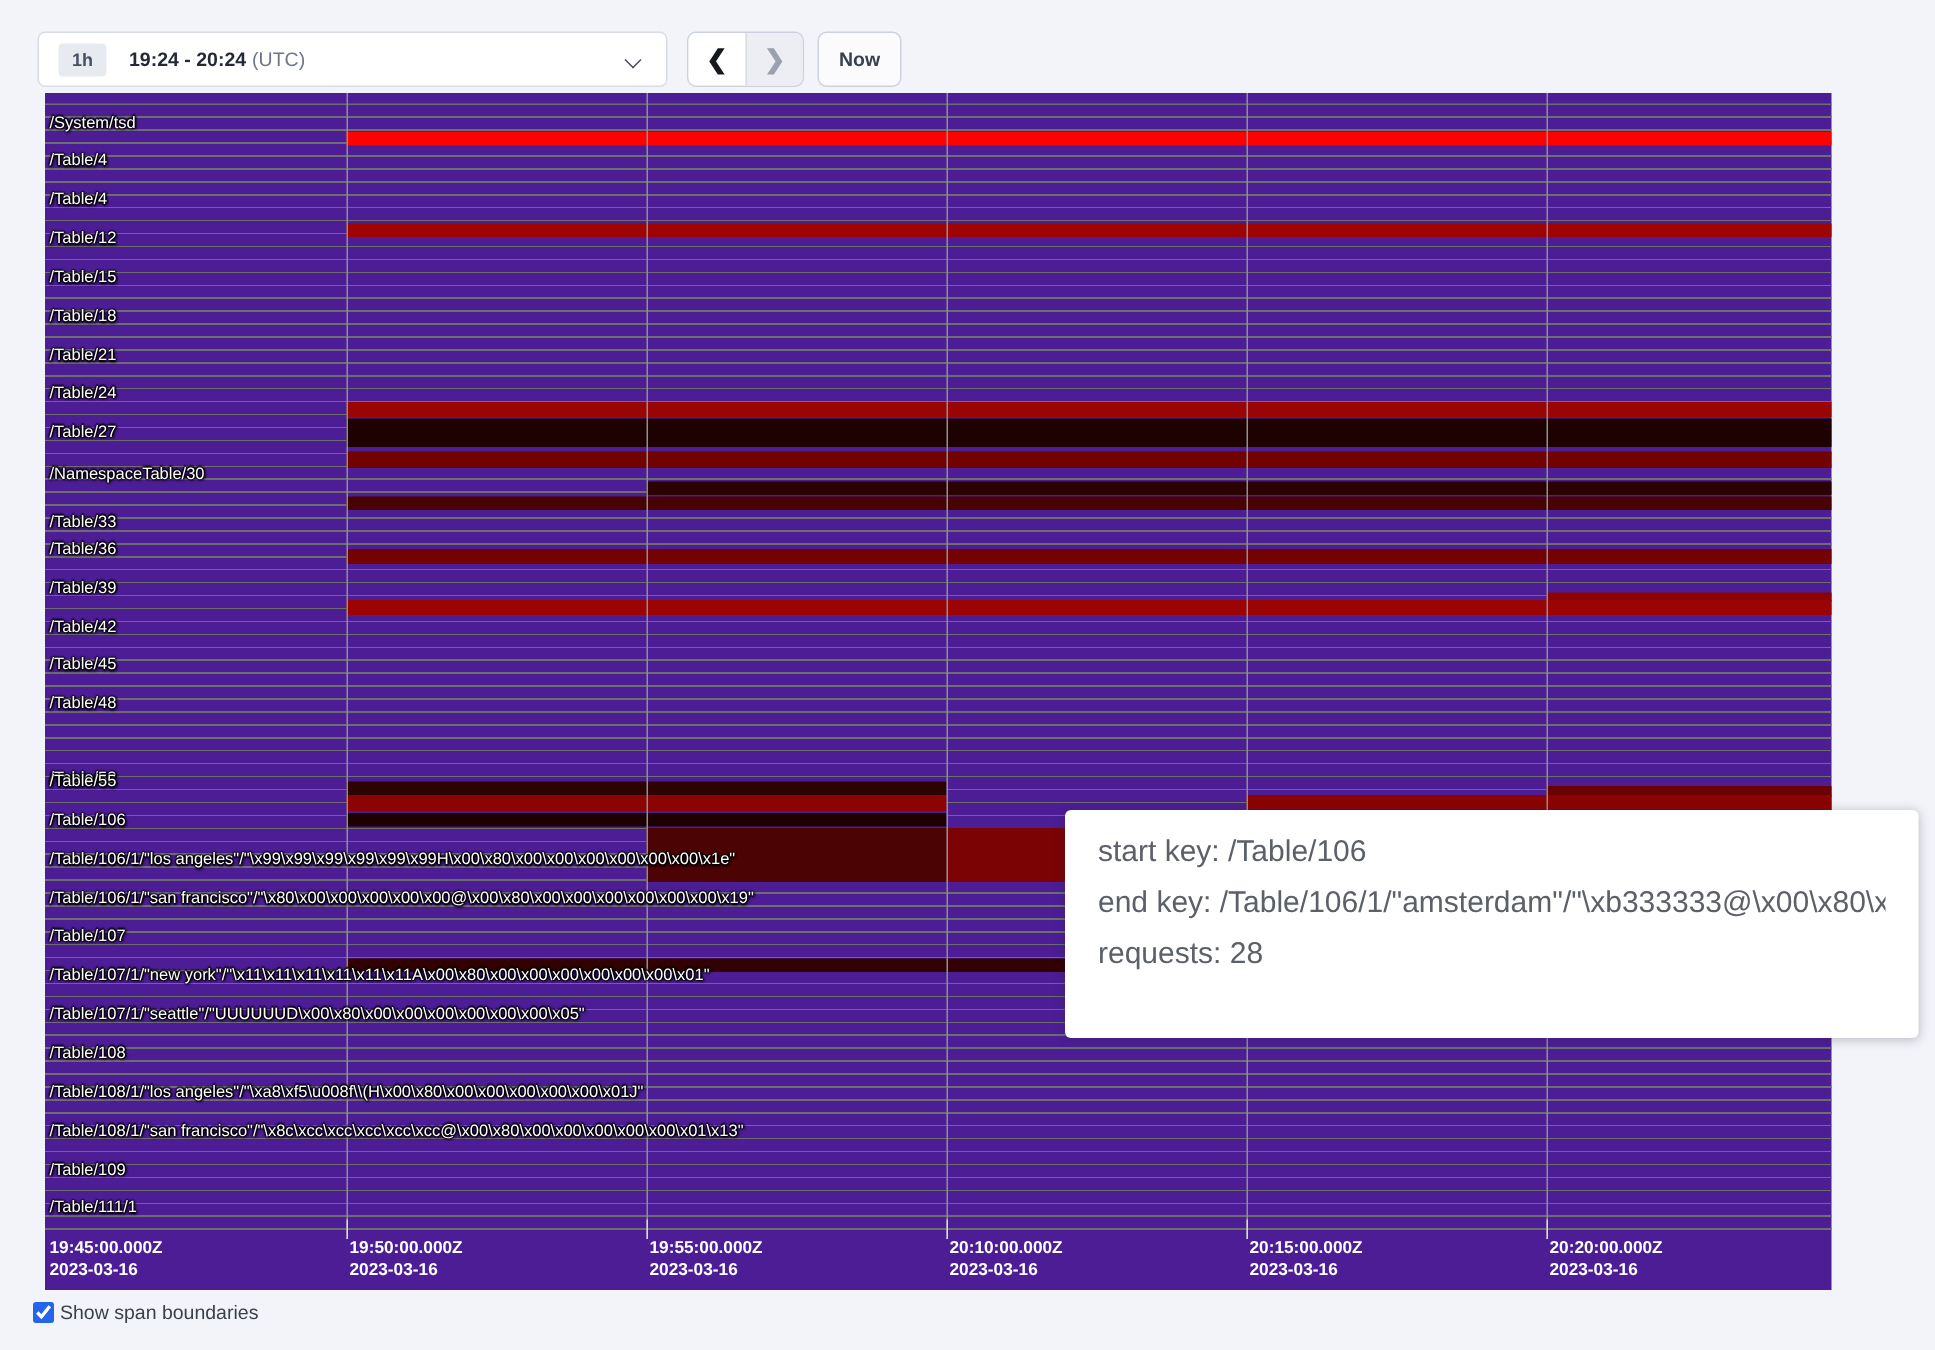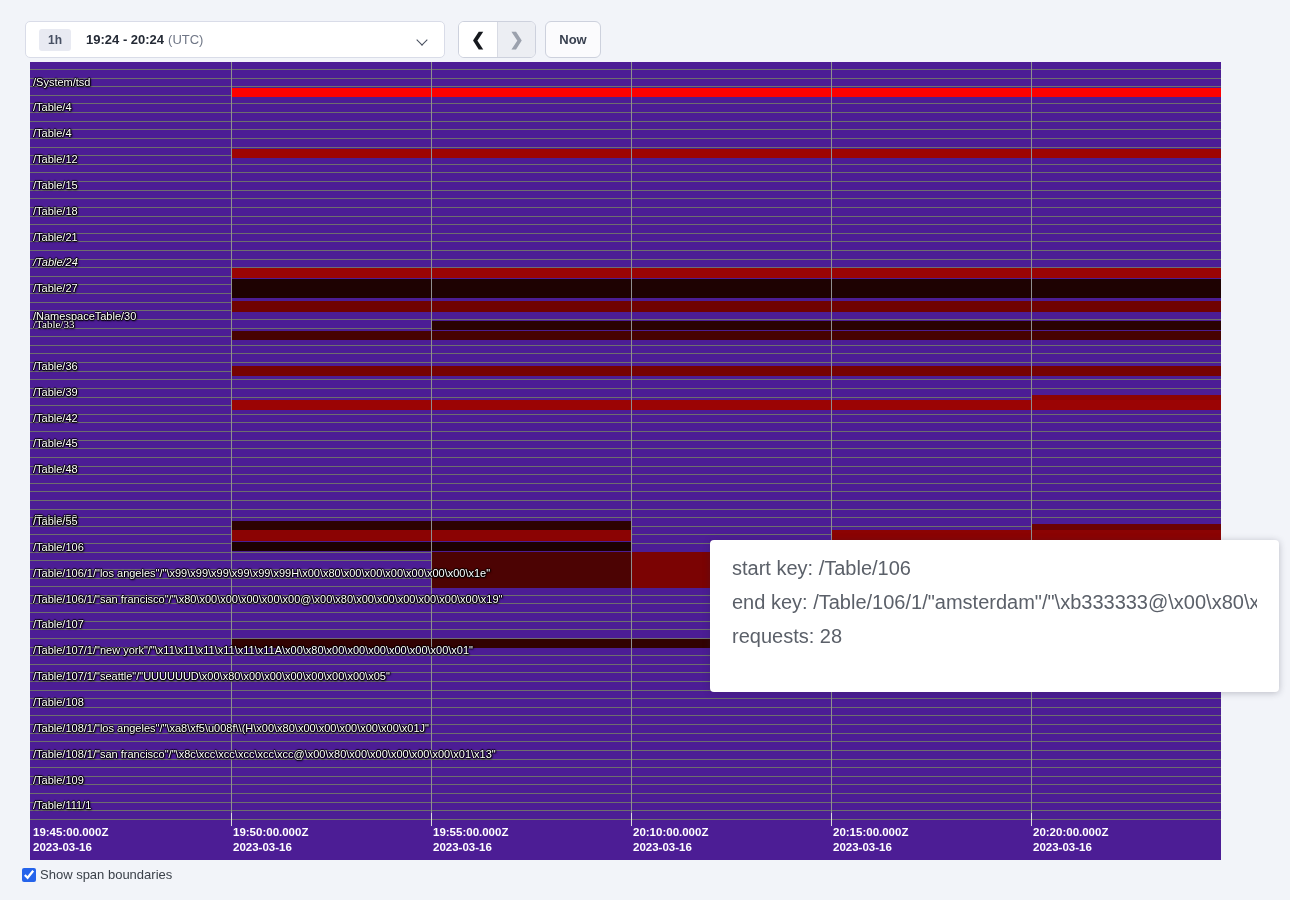--- a/index.html
+++ b/index.html
@@ -138,24 +138,24 @@
       <div class="tick" style="left: 1001px;"></div>
     </div>
   <div id="row-labels-layer">
       <div class="row-label" style="top: 14px;">/System/tsd</div>
       <div class="row-label" style="top: 39px;">/Table/4</div>
       <div class="row-label" style="top: 65px;">/Table/4</div>
       <div class="row-label" style="top: 91px;">/Table/12</div>
       <div class="row-label" style="top: 117px;">/Table/15</div>
       <div class="row-label" style="top: 143px;">/Table/18</div>
       <div class="row-label" style="top: 169px;">/Table/21</div>
-      <div class="row-label" style="top: 194px; font-style: italic;">/Table/24</div>
+      <div class="row-label" style="top: 194px;">/Table/24</div>
       <div class="row-label" style="top: 220px;">/Table/27</div>
       <div class="row-label" style="top: 232px; margin-top: 16px;">/NamespaceTable/30</div>
-      <div class="row-label" style="top: 256px; font-family: Liberation Serif, serif;">/Table/33</div>
+      <div class="row-label" style="top: 280px;">/Table/33</div>
       <div class="row-label" style="top: 298px;">/Table/36</div>
       <div class="row-label" style="top: 324px;">/Table/39</div>
       <div class="row-label" style="top: 350px;">/Table/42</div>
       <div class="row-label" style="top: 375px;">/Table/45</div>
       <div class="row-label" style="top: 401px;">/Table/48</div>
       <div class="row-label" style="top: 451px;">/Table/52</div>
       <div class="row-label" style="top: 453px;">/Table/55</div>
       <div class="row-label" style="top: 479px;">/Table/106</div>
       <div class="row-label" style="top: 505px;">/Table/106/1/"los angeles"/"\x99\x99\x99\x99\x99\x99H\x00\x80\x00\x00\x00\x00\x00\x00\x1e"</div>
       <div class="row-label" style="top: 531px;">/Table/106/1/"san francisco"/"\x80\x00\x00\x00\x00\x00@\x00\x80\x00\x00\x00\x00\x00\x00\x19"</div>

